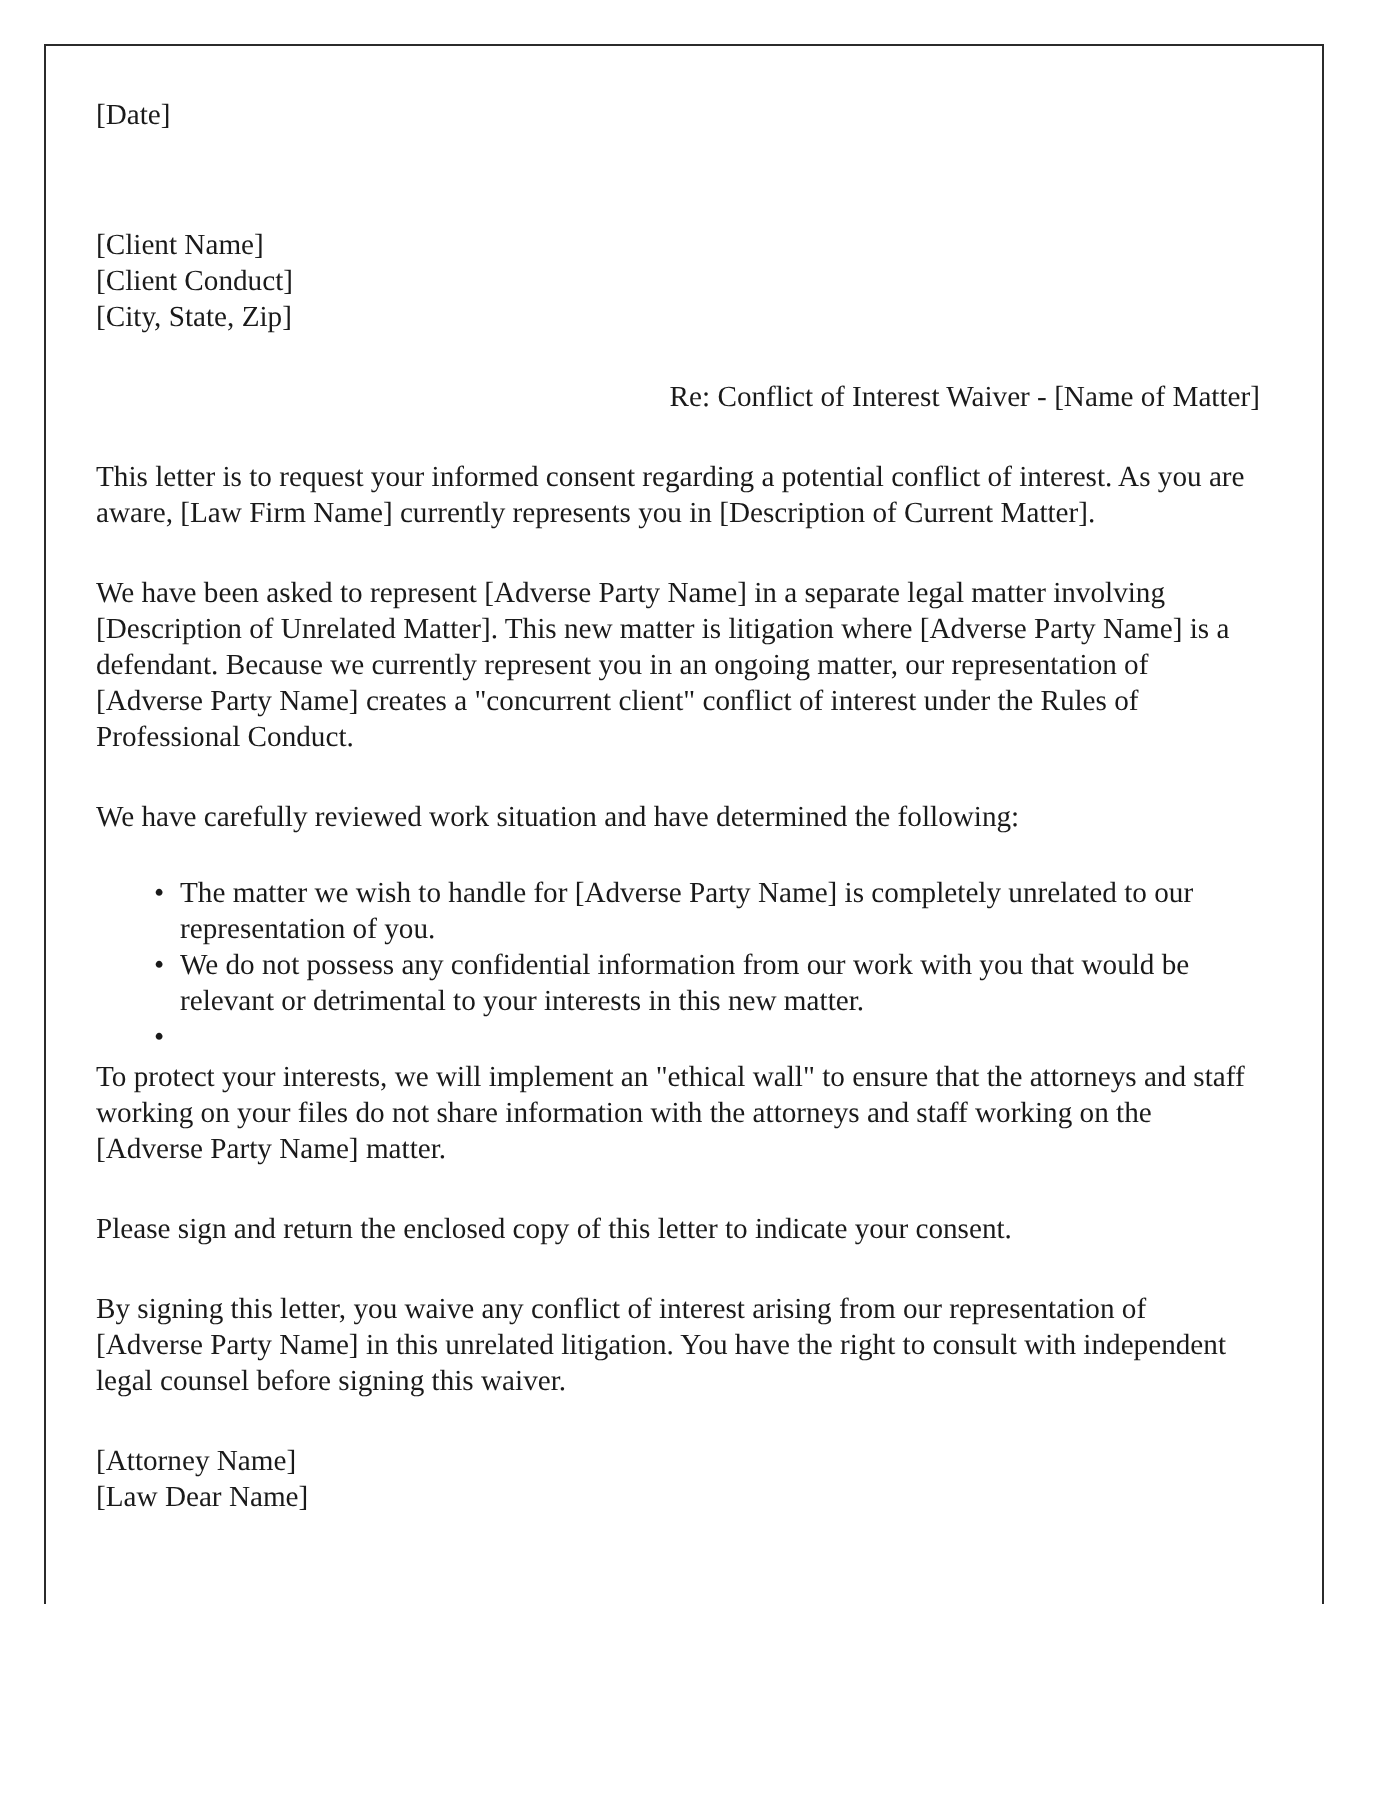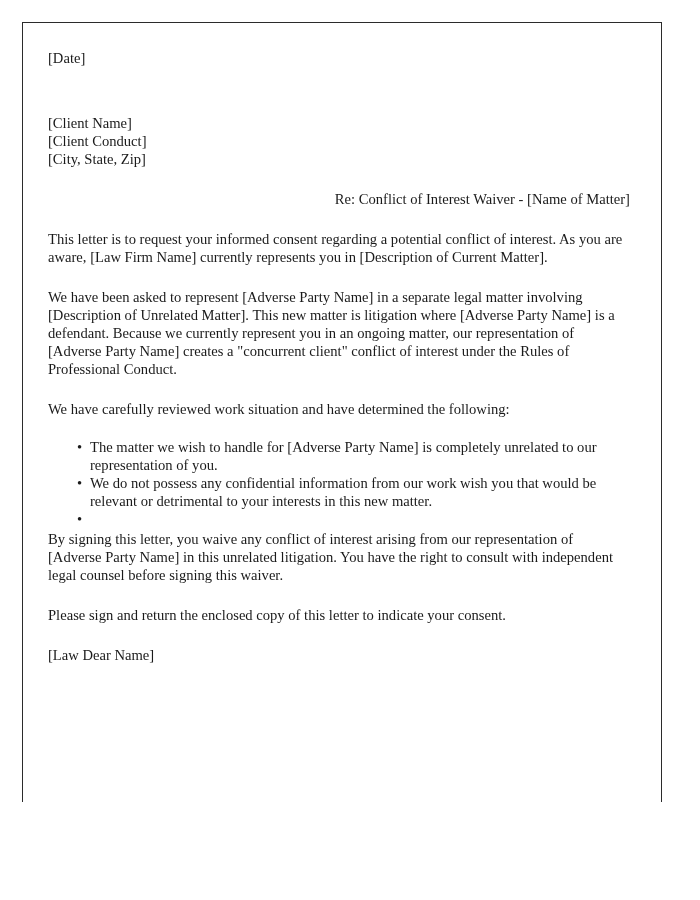--- a/index.html
+++ b/index.html
@@ -98,31 +98,33 @@
 
     <p class="blk gap-list">We have carefully reviewed work situation and have determined the following:</p>
 
     <ul class="bullets">
       <li>
         <span class="dot">•</span>
         <span>The matter we wish to handle for [Adverse Party Name] is completely unrelated to our representation of you.</span>
       </li>
       <li>
         <span class="dot">•</span>
-        <span>We do not possess any confidential information from our work wish you that would be relevant or detrimental to your interests in this new matter.</span>
+        <span>We do not possess any confidential information from our work with you that would be relevant or detrimental to your interests in this new matter.</span>
       </li>
       <li>
         <span class="dot">•</span>
       </li>
     </ul>
 
+    <p class="blk gap-para">To protect your interests, we will implement an "ethical wall" to ensure that the attorneys and staff working on your files do not share information with the attorneys and staff working on the [Adverse Party Name] matter.</p>
+
+    <p class="blk gap-para">Please sign and return the enclosed copy of this letter to indicate your consent.</p>
 
     <p class="blk gap-para">By signing this letter, you waive any conflict of interest arising from our representation of [Adverse Party Name] in this unrelated litigation. You have the right to consult with independent legal counsel before signing this waiver.</p>
 
-    <p class="blk gap-para">Please sign and return the enclosed copy of this letter to indicate your consent.</p>
-
 
     <div class="blk">
+      <span class="sig-line">[Attorney Name]</span>
       <span class="sig-line">[Law Dear Name]</span>
     </div>
 
   </div>
 </div>
 
 </body></html>

